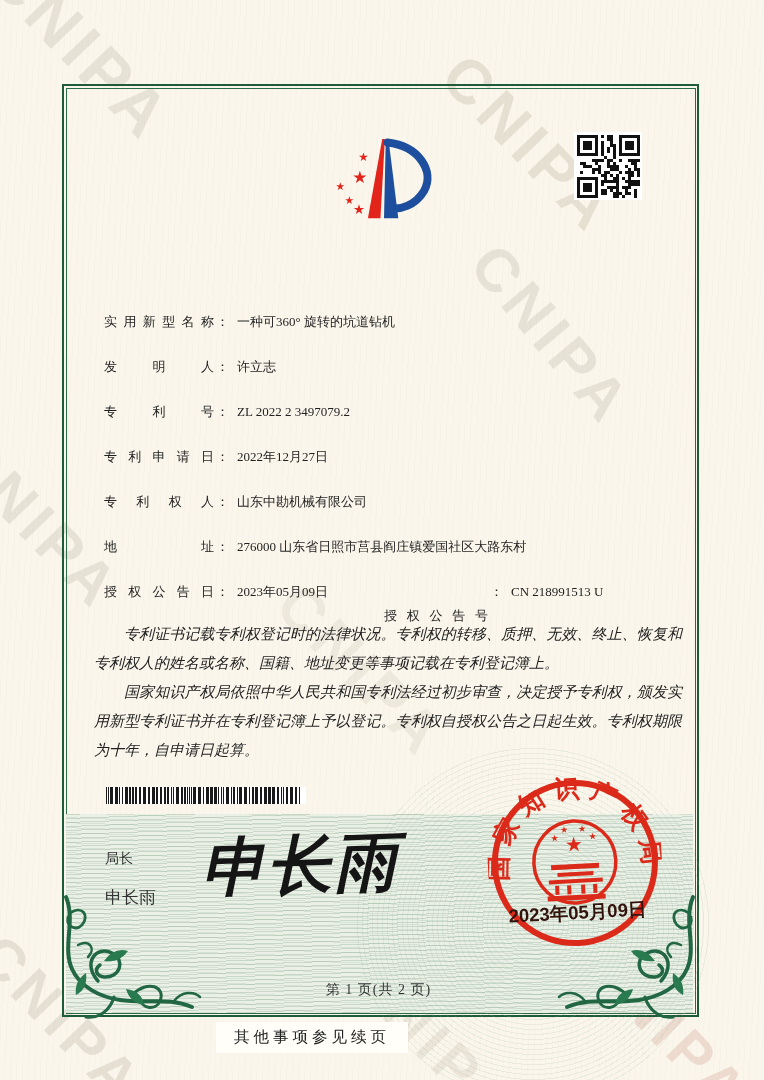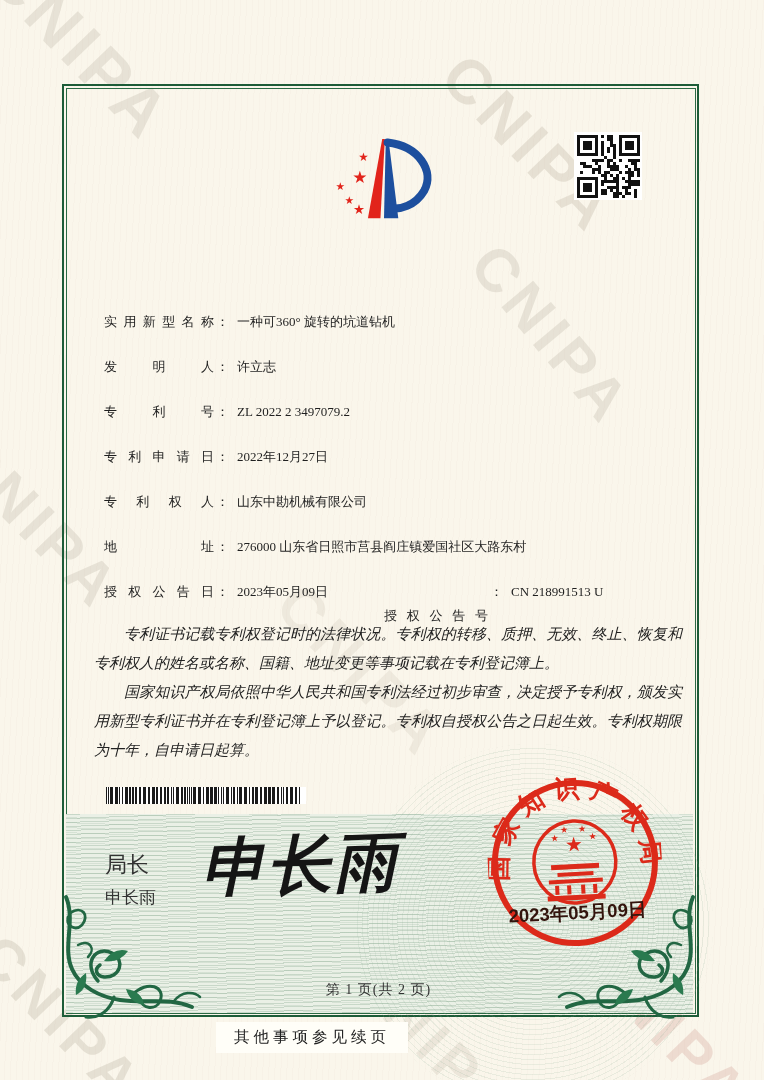--- a/index.html
+++ b/index.html
@@ -43,21 +43,21 @@
          background-image:
            repeating-linear-gradient(178deg, rgba(120,158,130,.30) 0 1px, rgba(0,0,0,0) 1px 4px),
            repeating-linear-gradient(182deg, rgba(120,158,130,.18) 0 1px, rgba(0,0,0,0) 1px 5px);}
   .rosette{position:absolute;right:-20px;top:-70px;width:360px;height:360px;border-radius:50%;
            background:repeating-radial-gradient(circle, rgba(140,175,150,.28) 0 1px, rgba(0,0,0,0) 1px 5px);
            opacity:.55;}
   .flourish{position:absolute;bottom:-16px;}
   .flourish.fl-left{left:-10px;}
   .flourish.fl-right{right:-10px;transform:scaleX(-1);}
   
-  .sig-title{position:absolute;left:105px;top:850px;font-size:22px;color:#333;
+  .sig-title{position:absolute;left:105px;top:850px;font-size:14px;color:#333;
              font-family:Liberation Serif, serif;}
   .sig-name{position:absolute;left:105px;top:886px;font-size:17px;color:#333;
             font-family:"Liberation Sans","DejaVu Sans",sans-serif;}
   .autograph{position:absolute;left:200px;top:822px;width:200px;text-align:center;
              font-size:64px;font-style:italic;font-weight:600;color:#151515;
              transform:rotate(-2deg);letter-spacing:2px;}
   .seal{position:absolute;left:488px;top:776px;transform:rotate(-3deg);}
   
   .page-num{position:absolute;left:62px;top:981px;width:633px;text-align:center;
             font-size:14px;color:#333;letter-spacing:1px;}

